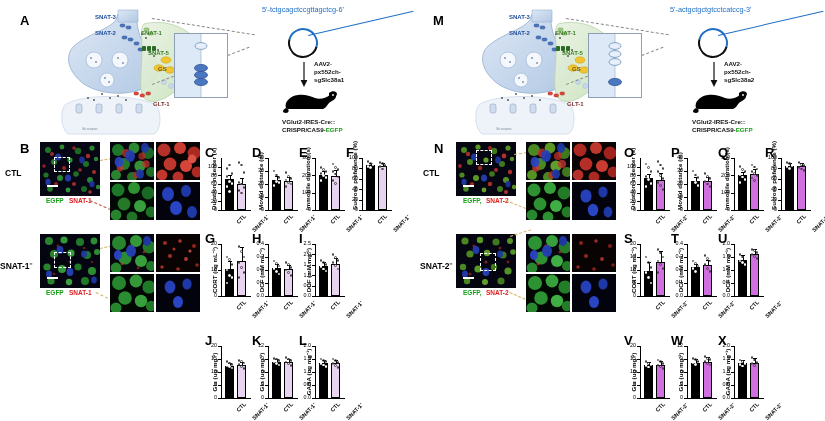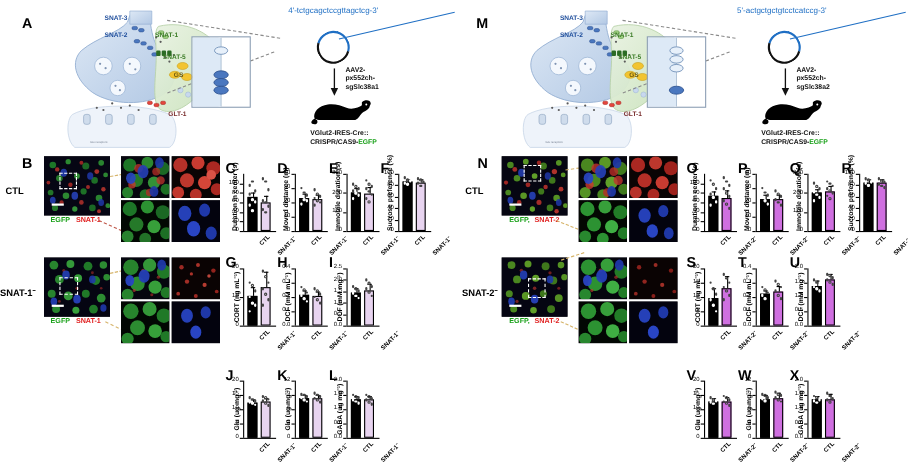--- a/index.html
+++ b/index.html
@@ -165,21 +165,21 @@
       <svg width="52" height="63" viewBox="0 0 52 63">
         <rect x="0" y="0" width="26" height="63" fill="#dde9f6"></rect>
         <line x1="26" y1="0" x2="26" y2="63" stroke="#9fb4cc" stroke-width="0.7"></line>
         <ellipse cx="26" cy="12" rx="6" ry="3.4" fill="#e7f0fa" stroke="#6f8fb7" stroke-width="0.8"></ellipse>
         <ellipse cx="26" cy="34" rx="6.5" ry="3.6" fill="#4a77bf" stroke="#2f5391" stroke-width="0.8"></ellipse>
         <ellipse cx="26" cy="41" rx="6.5" ry="3.6" fill="#4a77bf" stroke="#2f5391" stroke-width="0.8"></ellipse>
         <ellipse cx="26" cy="48" rx="6.5" ry="3.6" fill="#4a77bf" stroke="#2f5391" stroke-width="0.8"></ellipse>
       </svg>
     </div>
 
-    <div class="seq abs" style="left:262px;top:5px;">4'-tctgcagctccgttagctcg-3'</div>
+    <div class="seq abs" style="left:262px;top:5px;">5'-tctgcagctccgttagctcg-6'</div>
     <div class="leader" style="left:308px;top:35px;width:108px;transform:rotate(-13deg);"></div>
 
     <div class="circle-plasmid" style="left:288px;top:28px;width:30px;height:30px;transform:rotate(-30deg);"></div>
 
     <svg class="abs" style="left:299px;top:62px;" width="10" height="26">
       <line x1="5" y1="0" x2="5" y2="19" stroke="#111" stroke-width="1.2"></line>
       <polygon points="5,25 1.6,18 8.4,18" fill="#111"></polygon>
     </svg>
 
     <div class="aav-text abs" style="left:314px;top:60px;">

